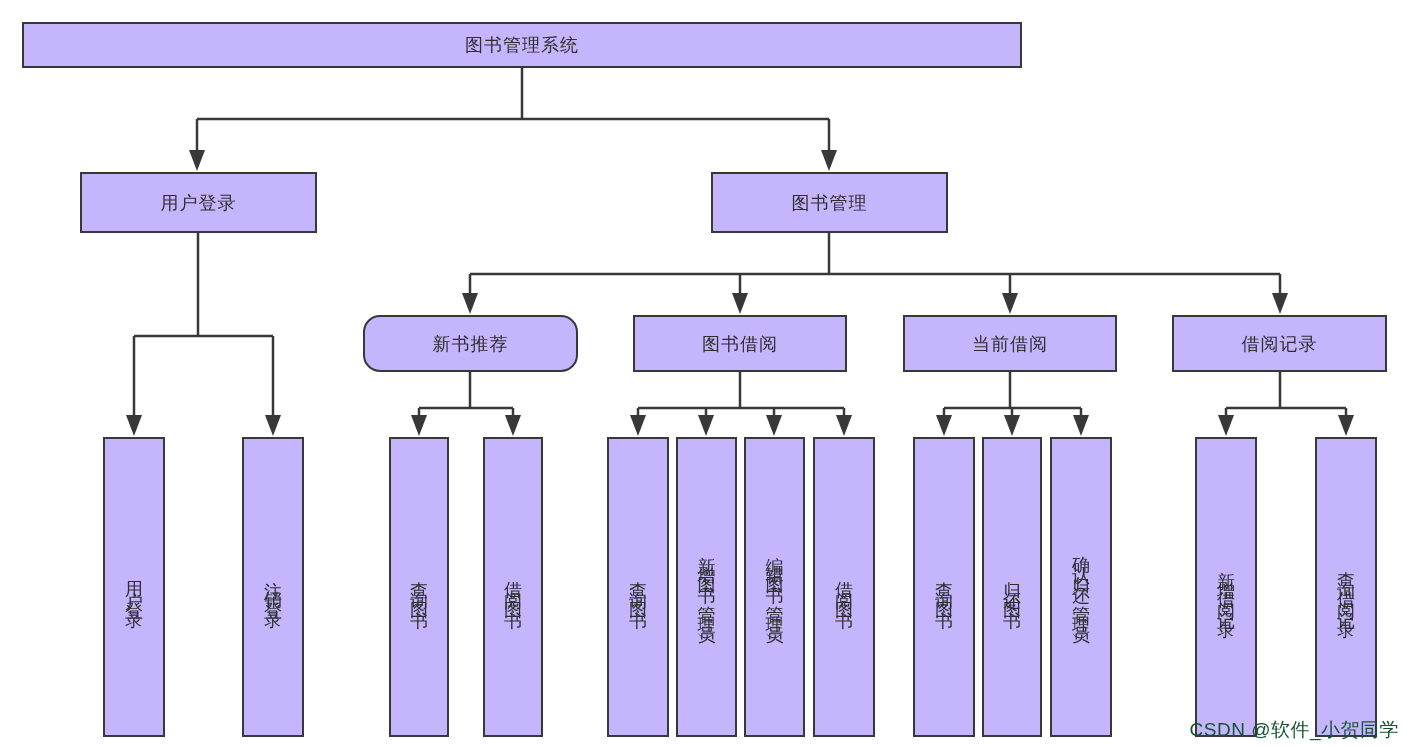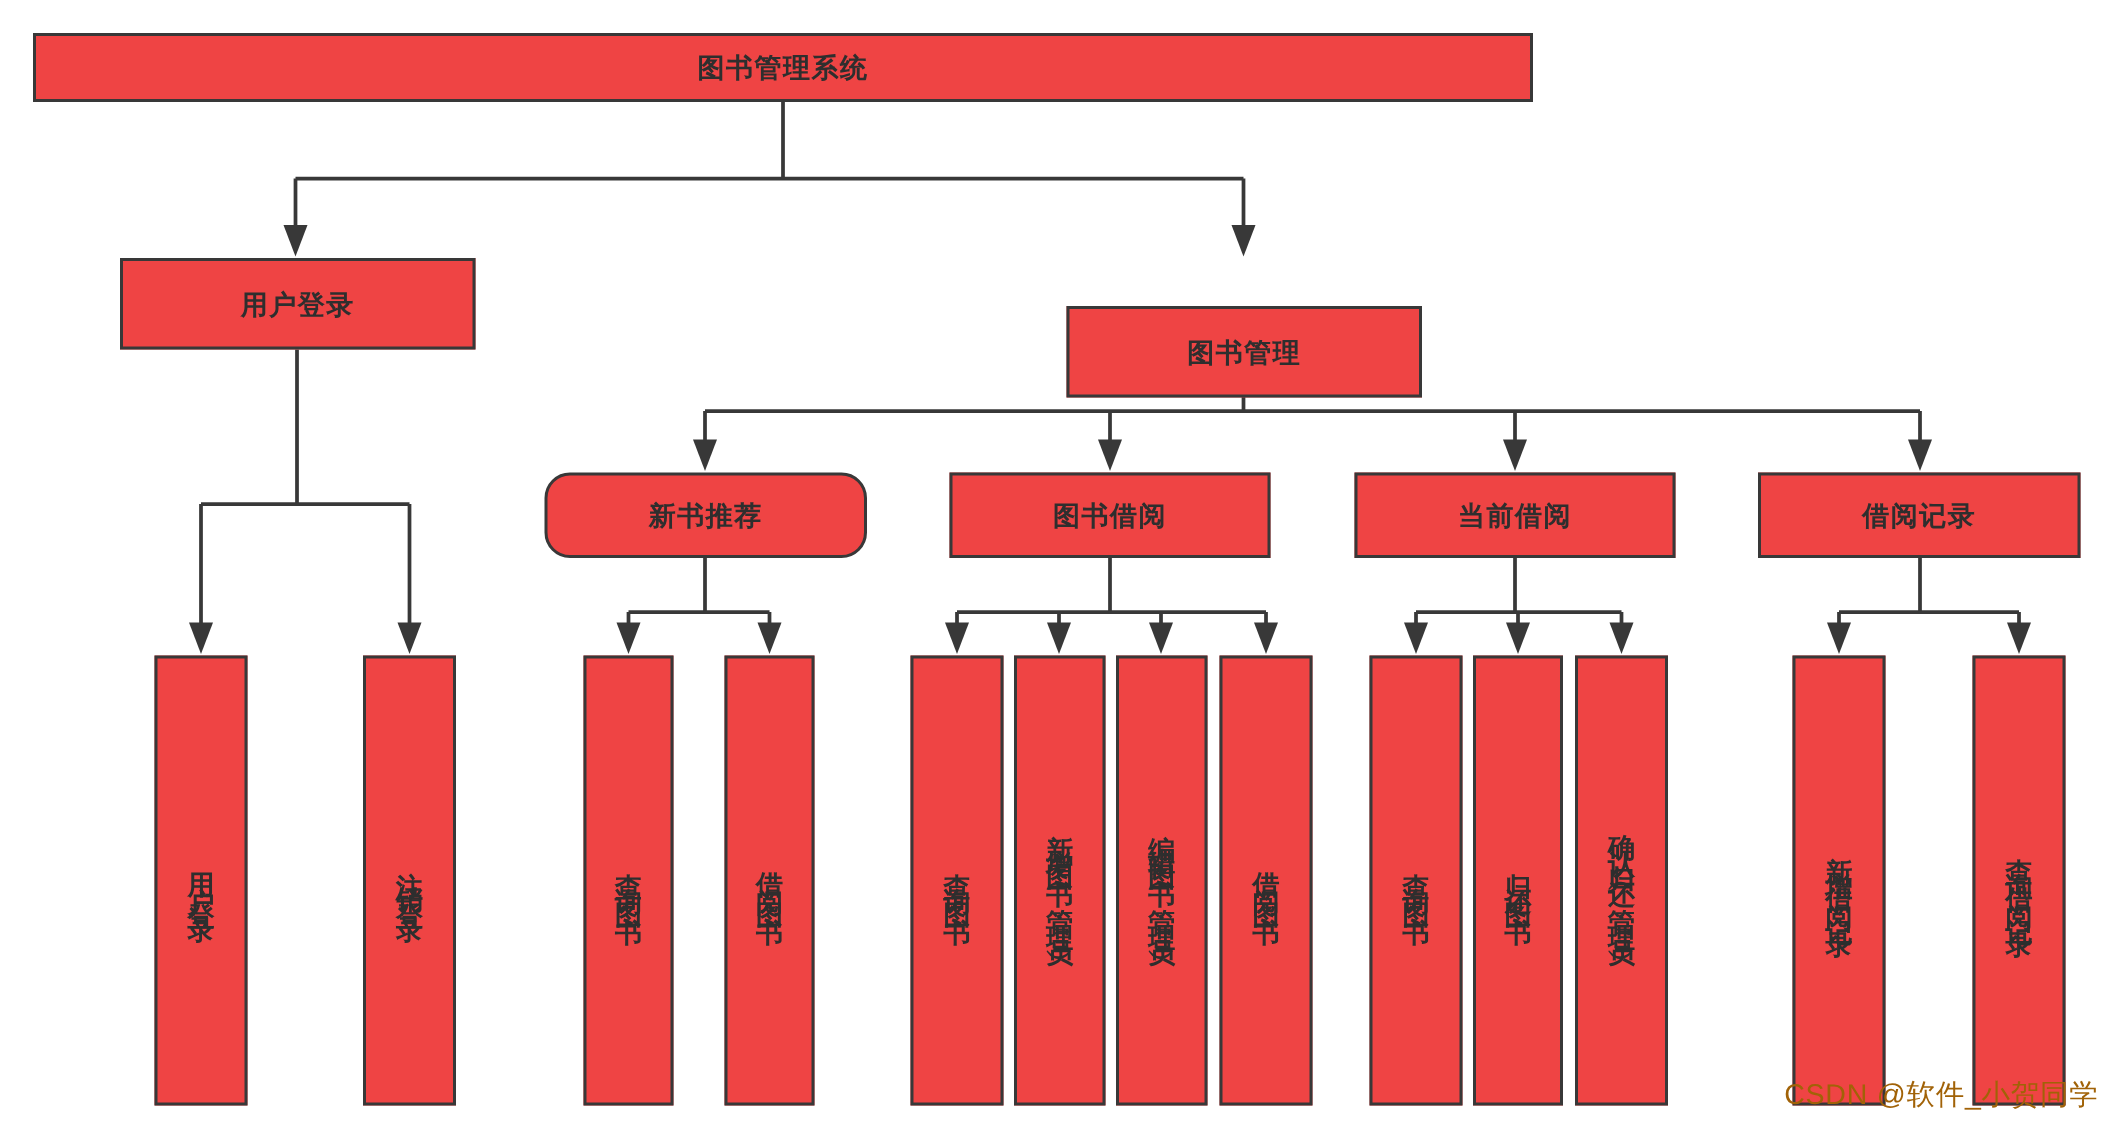--- a/index.html
+++ b/index.html
@@ -20,46 +20,45 @@
     left: 0;
     top: 0;
     width: 1405px;
     height: 747px;
     pointer-events: none;
   }
   .node {
     position: absolute;
     box-sizing: border-box;
     border: 2.5px solid #383838;
-    background: #ef4444;
+    background: #c4b5fd;
     display: flex;
     align-items: center;
     justify-content: center;
     color: #2e2e2e;
     font-size: 18px;
     letter-spacing: 1px;
     text-align: center;
-    font-weight: bold;
   }
   .node.leaf {
     padding: 6px 0;
   }
   .vtext {
     writing-mode: vertical-rl;
     letter-spacing: 10px;
     line-height: 1;
     font-size: 18px;
     color: #2e2e2e;
   }
   #watermark {
     position: absolute;
     right: 6px;
     bottom: 4px;
     font-size: 19px;
-    color: #a16207;
+    color: #14532d;
     letter-spacing: 0.5px;
     white-space: nowrap;
   }
 </style>
 </head>
 <body>
 
 <div id="stage">
 
   <svg id="connectors" viewBox="0 0 1405 747" xmlns="http://www.w3.org/2000/svg">
@@ -131,21 +130,21 @@
     </g>
   </svg>
 
   <div class="node" style="left:22px; top:22px; width:1000px; height:46px;">
     <span>图书管理系统</span>
   </div>
 
   <div class="node" style="left:80px; top:172px; width:237px; height:61px;">
     <span>用户登录</span>
   </div>
-  <div class="node" style="left:711px; top:172px; width:237px; height:61px;margin-top:32px;">
+  <div class="node" style="left:711px; top:172px; width:237px; height:61px;">
     <span>图书管理</span>
   </div>
 
   <div class="node" style="left:363px; top:315px; width:215px; height:57px;border-radius:17px;">
     <span>新书推荐</span>
   </div>
   <div class="node" style="left:903px; top:315px; width:214px; height:57px;">
     <span>当前借阅</span>
   </div>
   <div class="node" style="left:633px; top:315px; width:214px; height:57px;">

